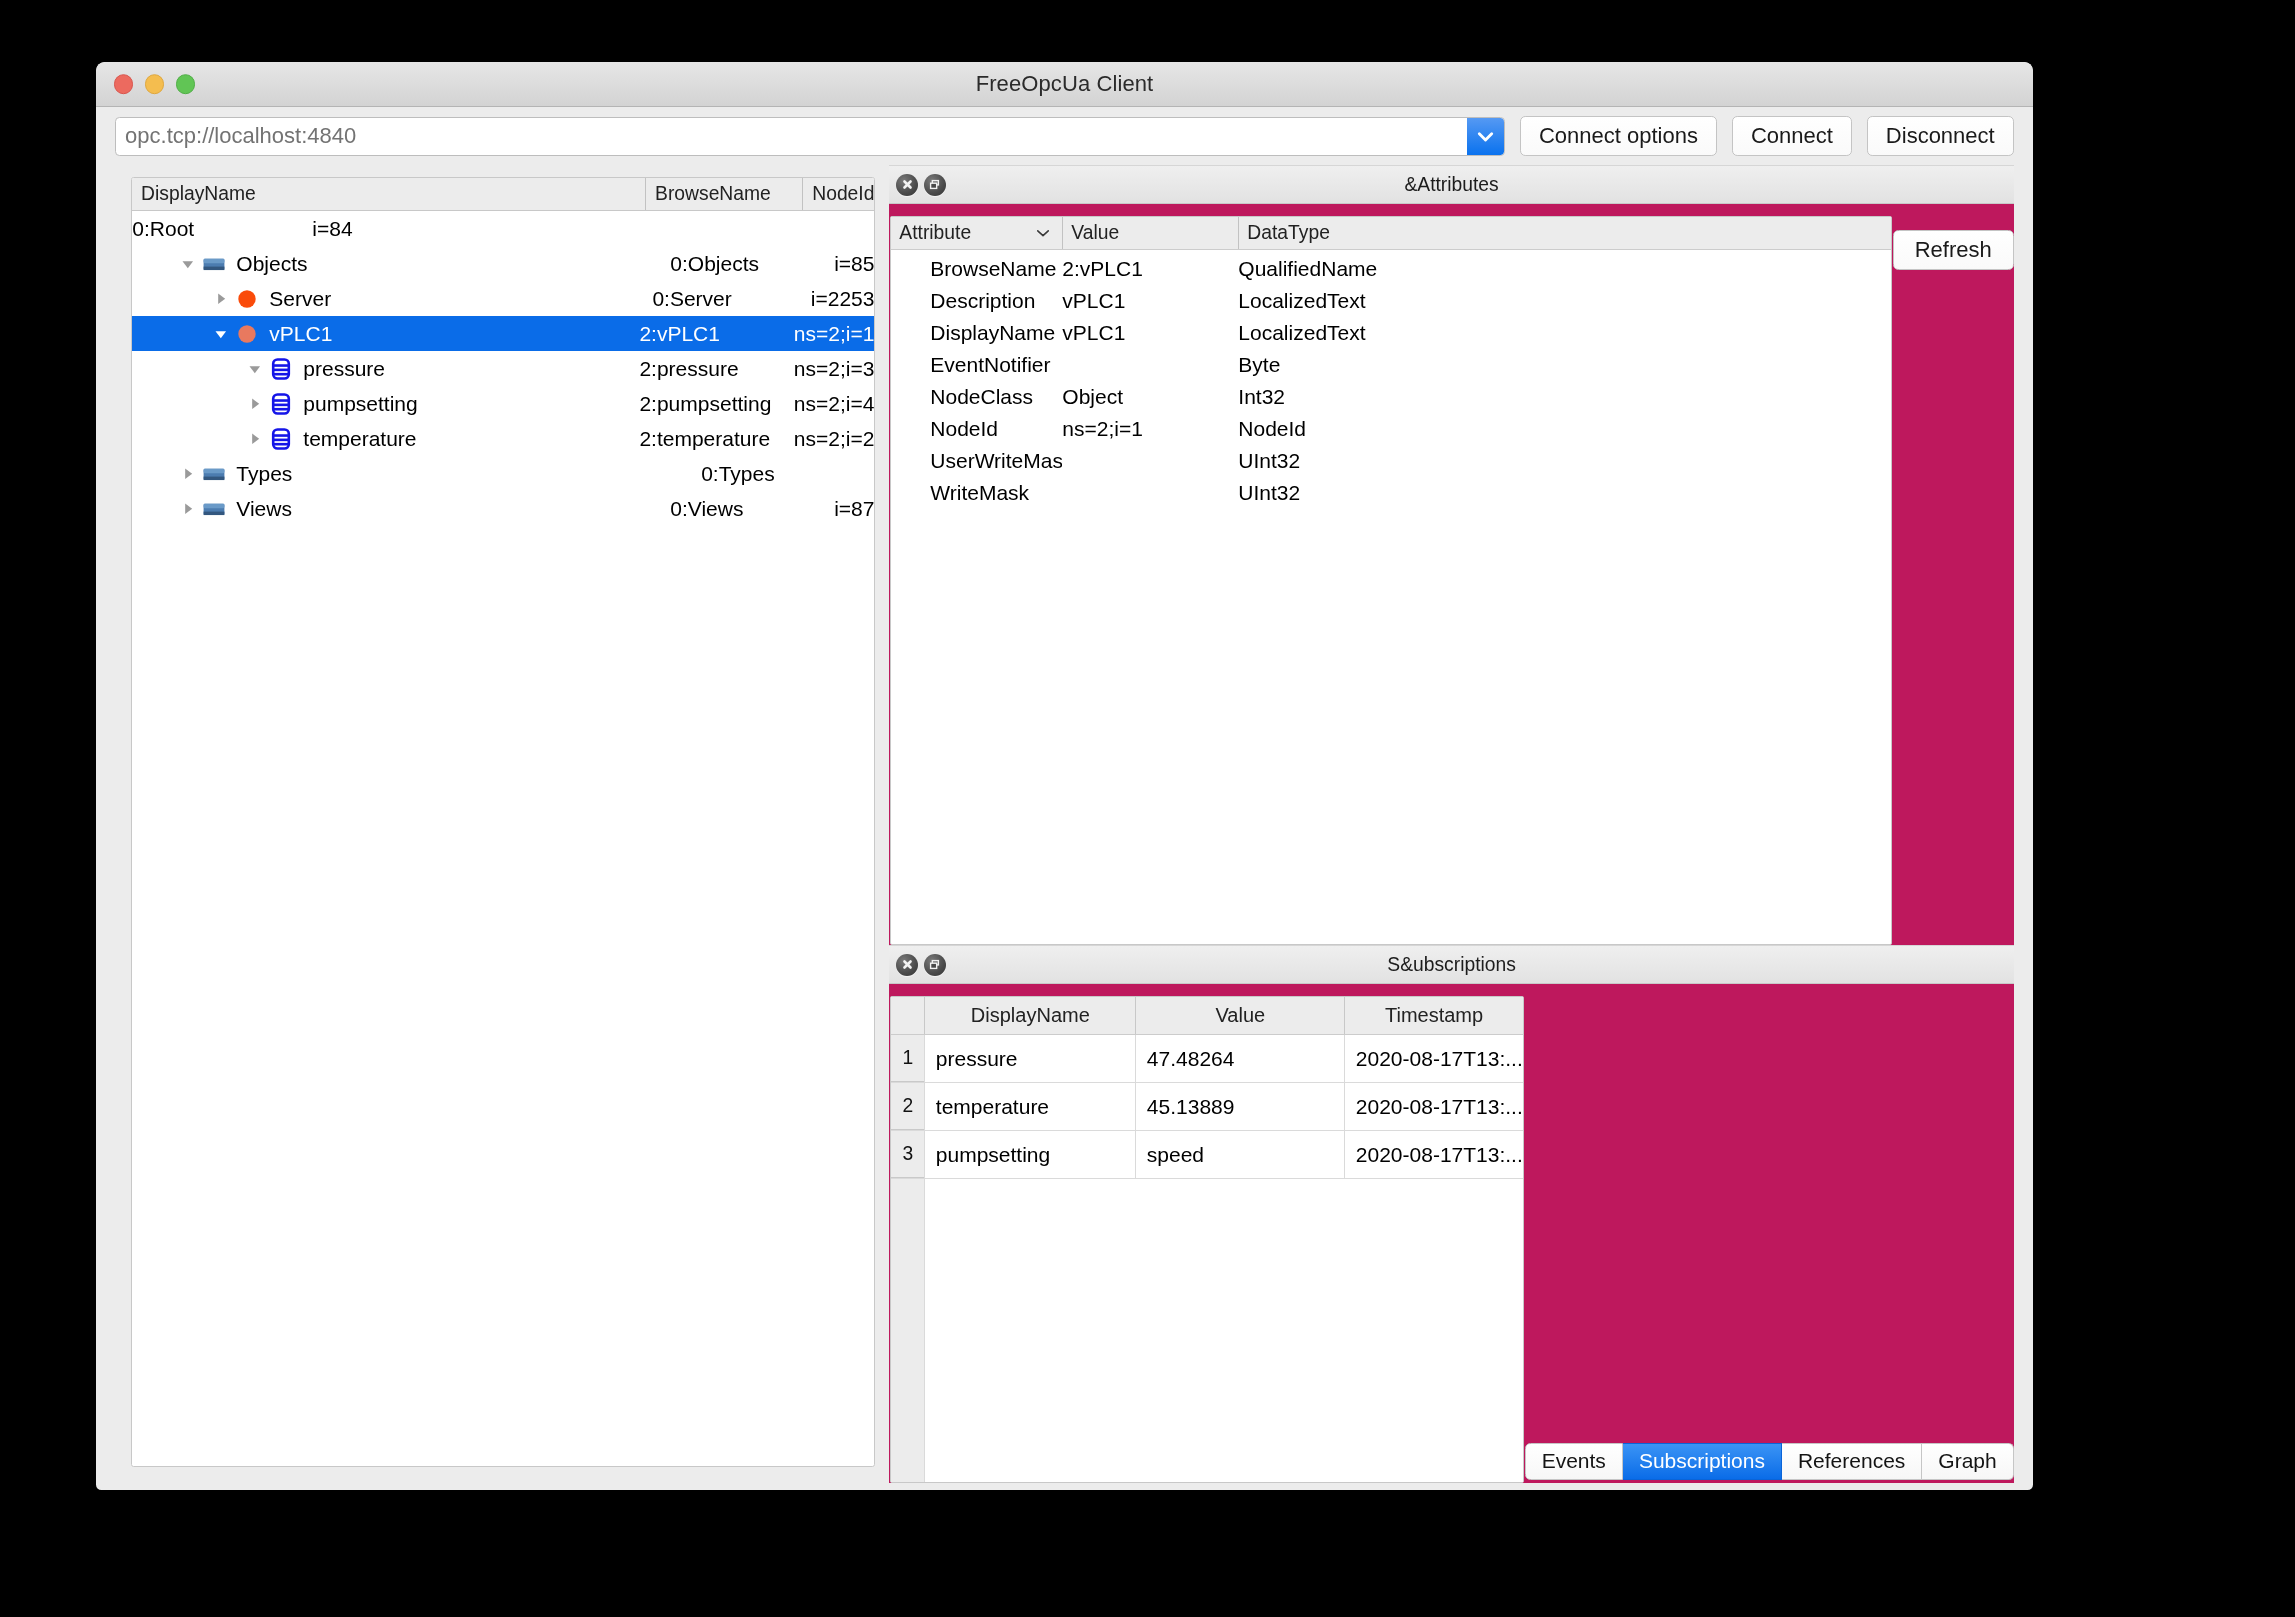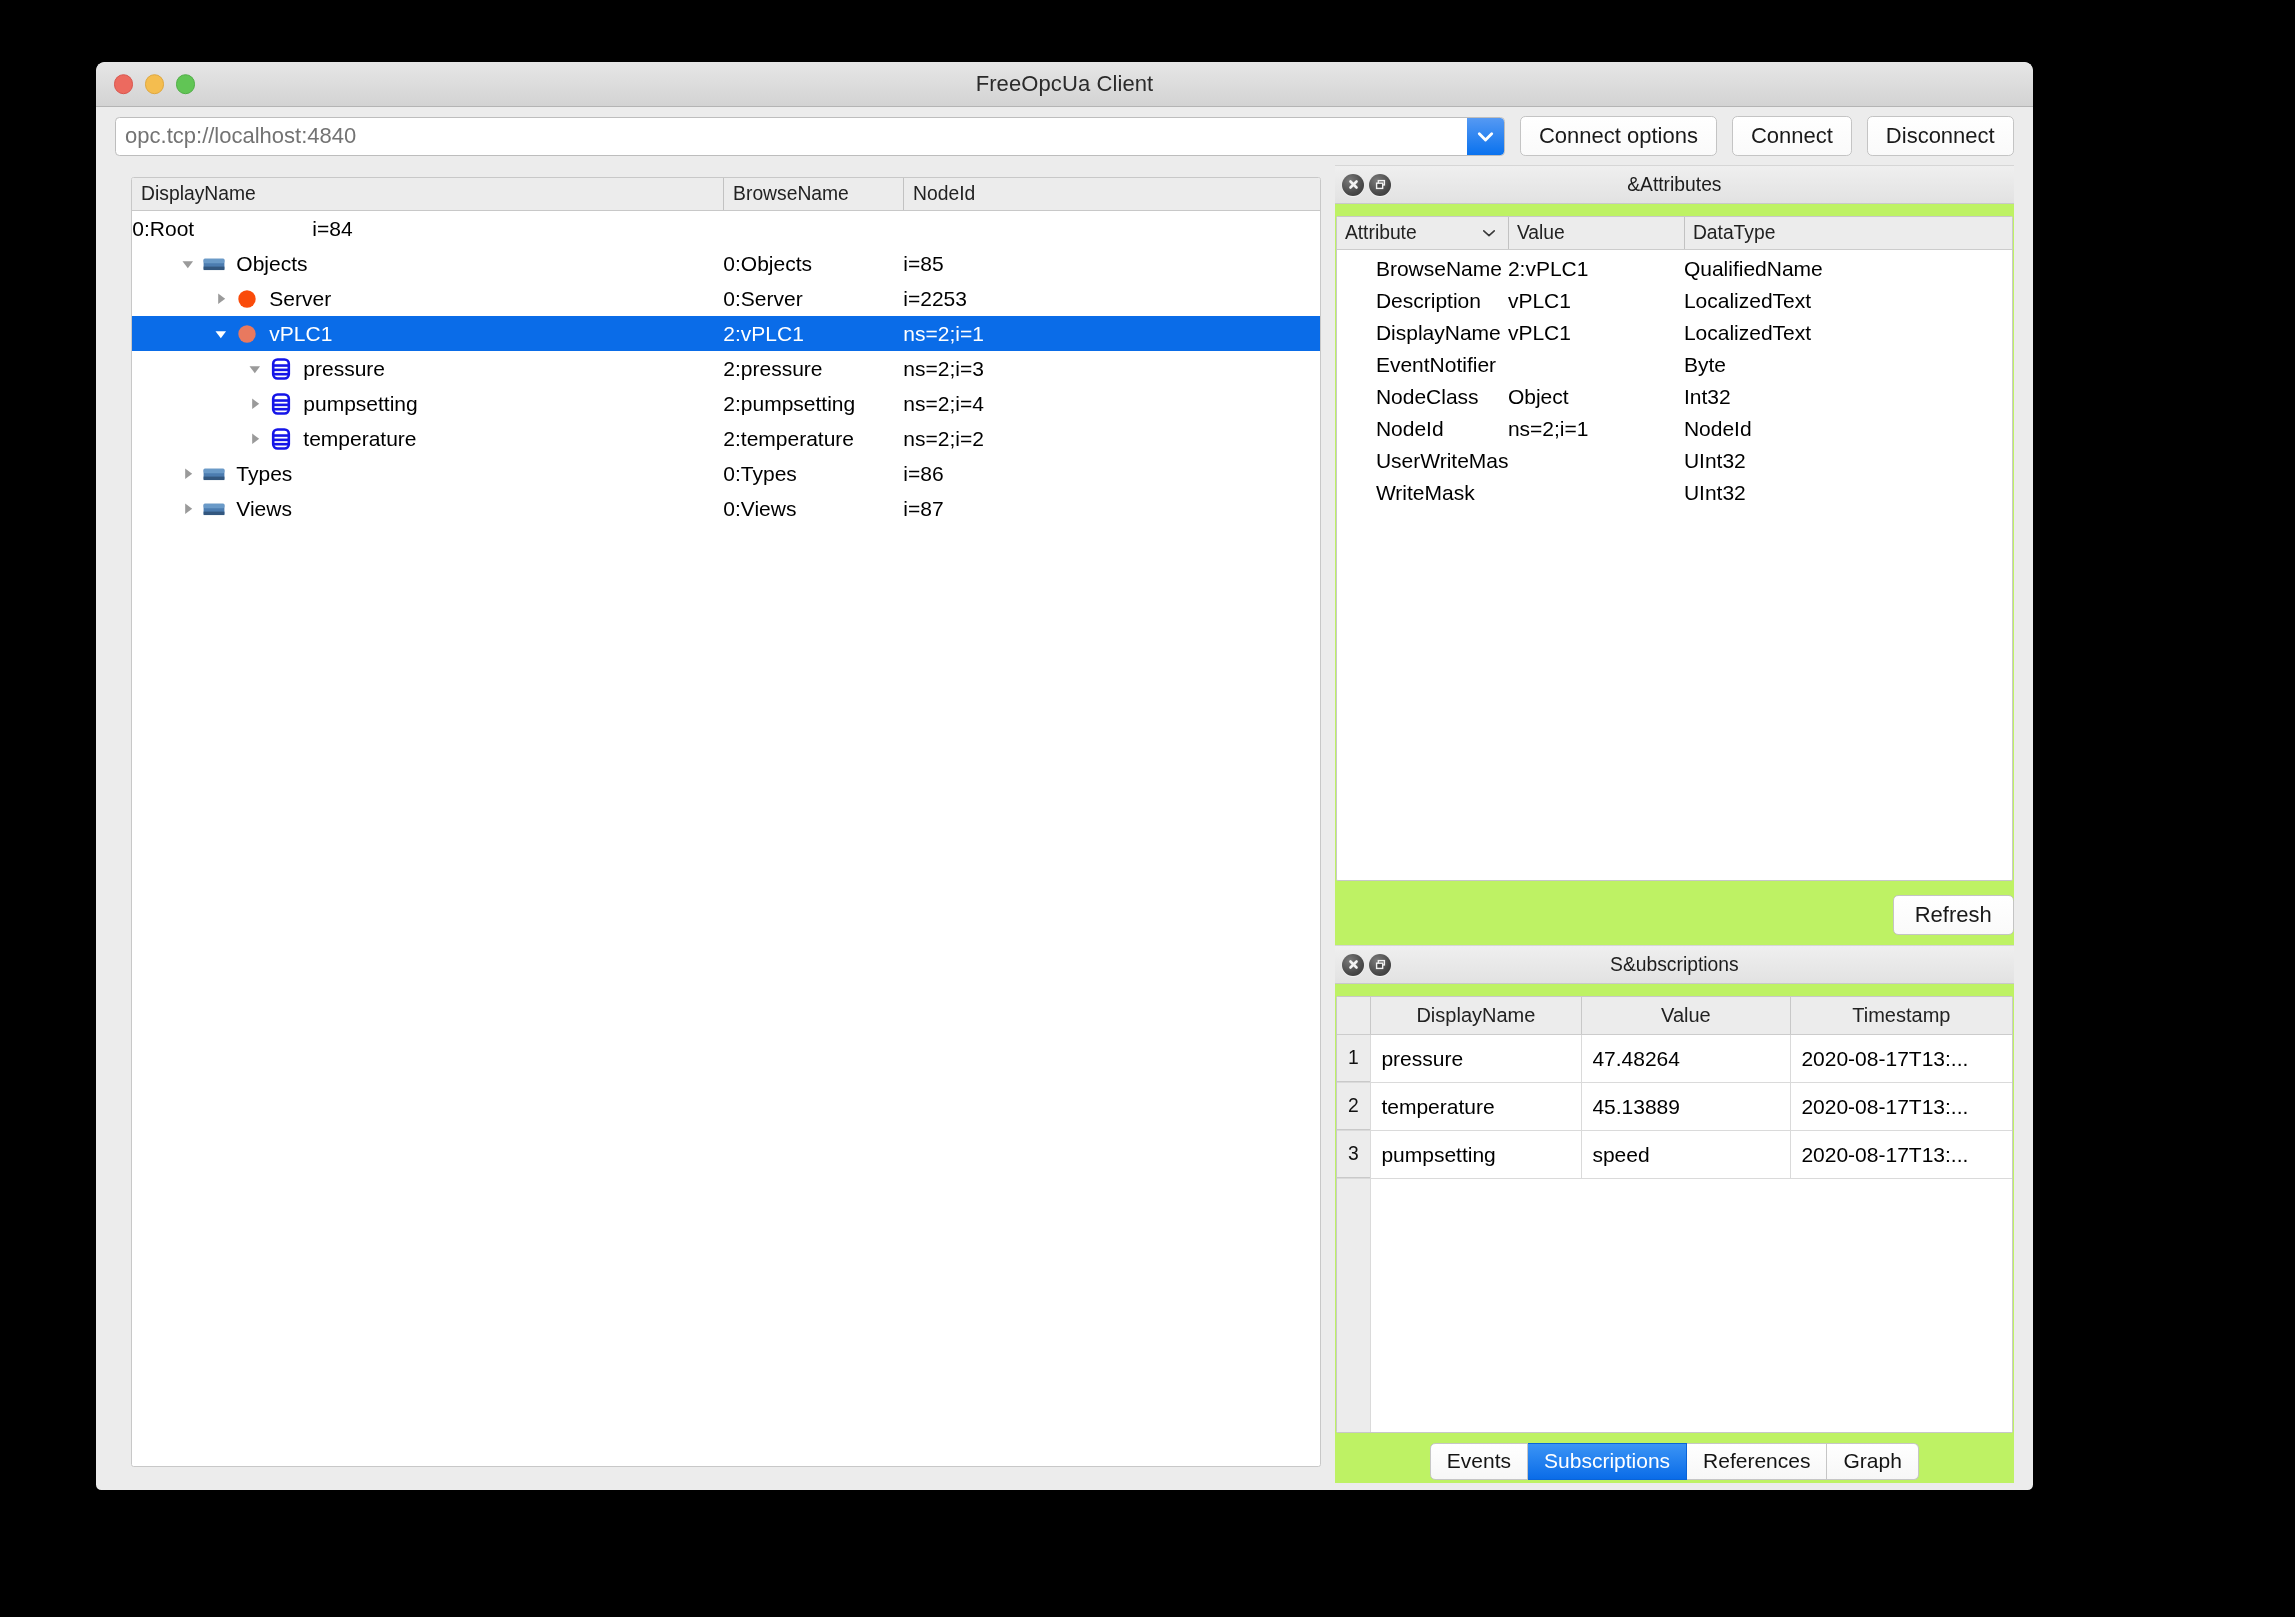--- a/index.html
+++ b/index.html
@@ -244,24 +244,24 @@
     background: radial-gradient(circle at 35% 30%, #7A7A7A 0%, #4A4A4A 60%, #343434 100%);
     display: flex;
     align-items: center;
     justify-content: center;
     box-shadow: 0 0.9px 0.9px rgba(255,255,255,.6);
   }
   .dock-btn svg { display: block; }
 
   .dock-body {
     flex: 1 1 auto;
-    background: #bef264;
+    background: #be185d;
     padding: 12.3px 0 0 0;
     display: flex;
-    flex-direction: column;
+    flex-direction: row;
     min-height: 0;
   }
 
   
   #attr-box {
     flex: 1 1 auto;
     background: #FFF;
     border: 0.9px solid #C8C8C8;
     border-radius: 1.8px;
     margin: 0 0.9px;
@@ -593,21 +593,20 @@
                 <span class="ticon">
                   <svg width="26" height="26" viewBox="0 0 30 30">
                     <rect x="3" y="9" width="24" height="13" rx="1.5" fill="#4C7CB0"></rect>
                     <rect x="3" y="9" width="24" height="5" rx="1.5" fill="#6A9AC8"></rect>
                     <rect x="3" y="18" width="24" height="4" fill="#33577F"></rect>
                   </svg>
                 </span>
                 <span class="tlabel">Types</span>
               </div>
               <div class="tcell bn">0:Types</div>
-              <div class="tcell ni">i=86</div>
             </div>
             <div class="trow">
               <div class="tcell dn">
                 <span class="tspacer" style="width: 44px;"></span>
                 <span class="twist">
                   <svg width="17.6" height="17.6" viewBox="0 0 20 20">
                     <path fill="#9A9A9A" d="M7 4 L15 10 L7 16 Z"></path>
                   </svg>
                 </span>
                 <span class="ticon">

